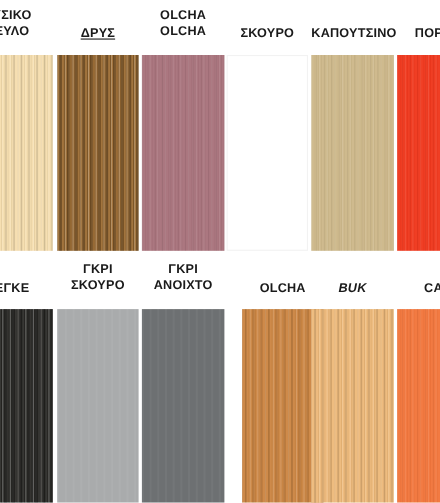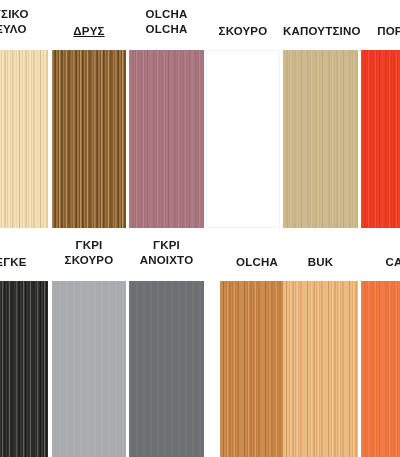--- a/index.html
+++ b/index.html
@@ -192,21 +192,21 @@
       </div>
       <div class="swatch-chip grain-flat" title="ΓΚΡΙ ΣΚΟΥΡΟ" style="top: 281px; height: 176px; background-color: rgb(109, 112, 114);"></div>
     </div>
     <div class="swatch-cell" style="left: 220px; width: 74px; top: 0px; height: 457px;">
       <div class="swatch-label" style="top: 255px;">
         <span class="lbl-line">OLCHA</span>
       </div>
       <div class="swatch-chip grain" title="OLCHA" style="top: 281px; height: 176px; background-color: rgb(203, 132, 64);"></div>
     </div>
     <div class="swatch-cell" style="left: 283px; width: 75px; top: 0px; height: 457px;">
-      <div class="swatch-label" style="top: 255px;">
+      <div class="swatch-label" style="top: 255px; font-style: italic;">
         <span class="lbl-line">BUK</span>
       </div>
       <div class="swatch-chip grain" title="BUK" style="top: 281px; height: 176px; background-color: rgb(237, 184, 120);"></div>
     </div>
     <div class="swatch-cell" style="left: 361px; width: 74px; top: 0px; height: 457px;">
       <div class="swatch-label" style="top: 255px;">
         <span class="lbl-line">CAP</span>
       </div>
       <div class="swatch-chip grain-faint" title="CAPRI" style="top: 281px; height: 176px; background-color: rgb(242, 118, 60);"></div>
     </div>

